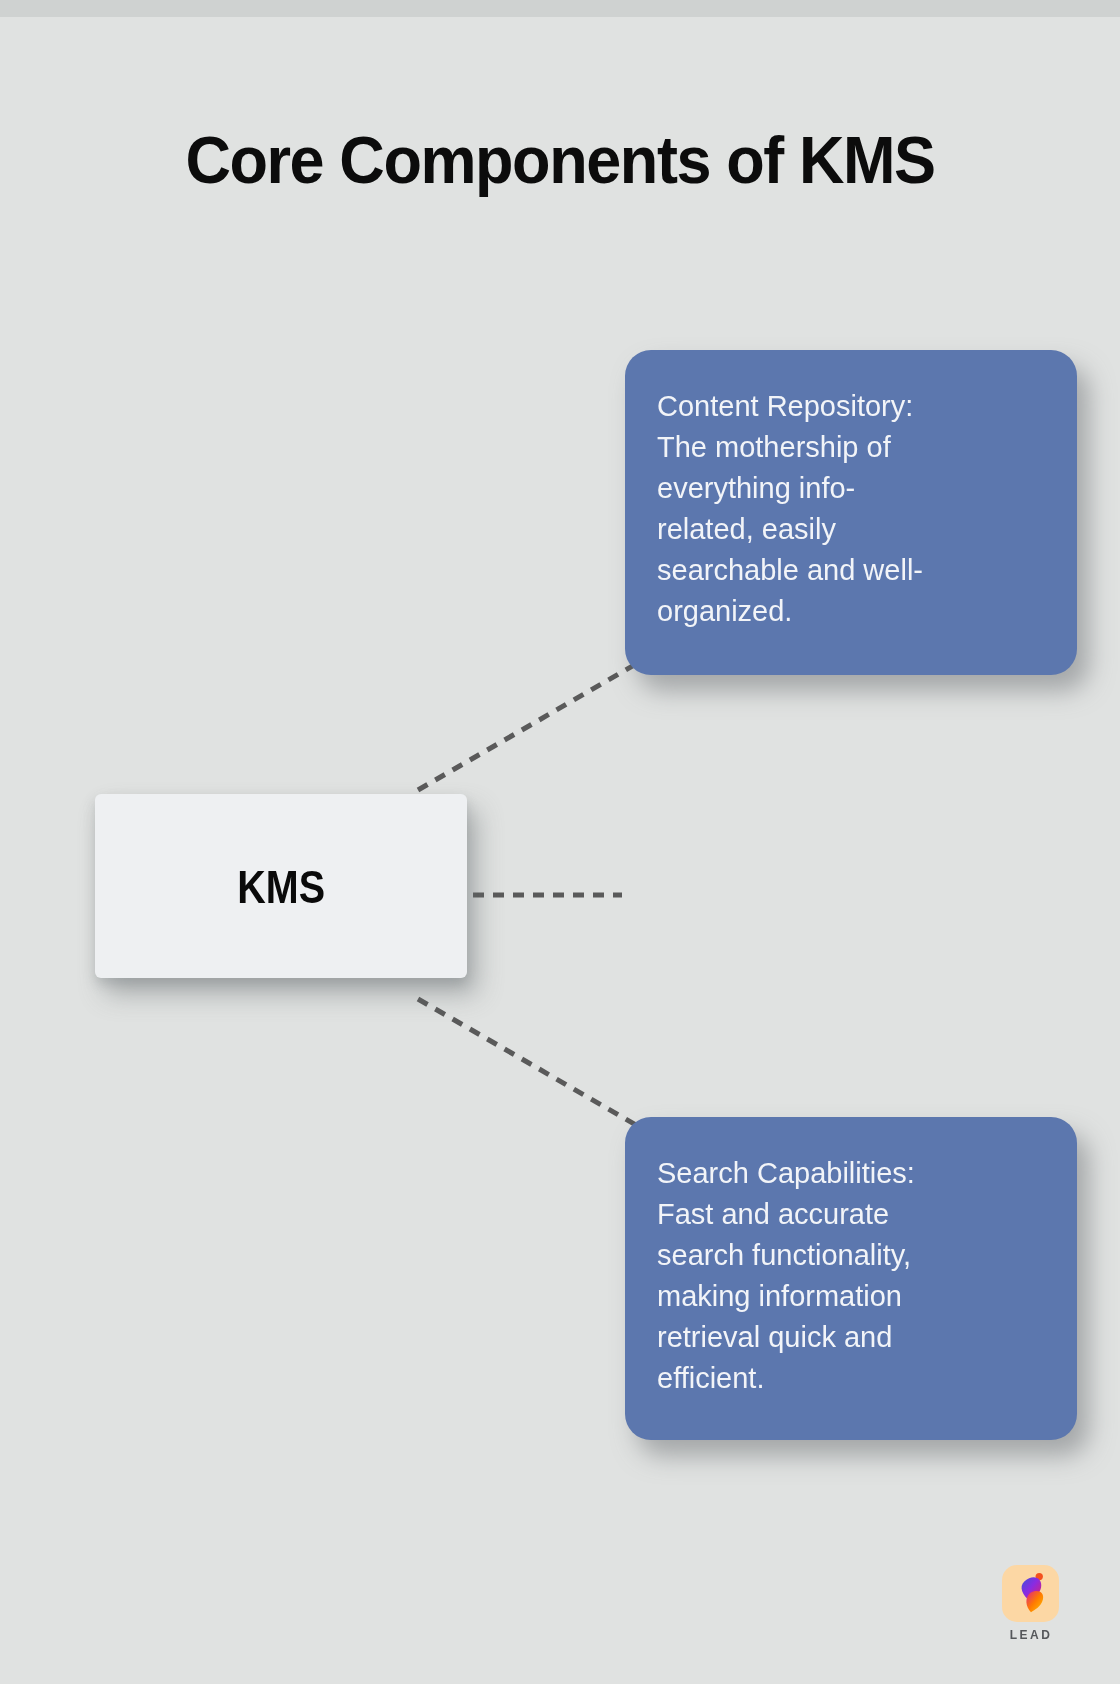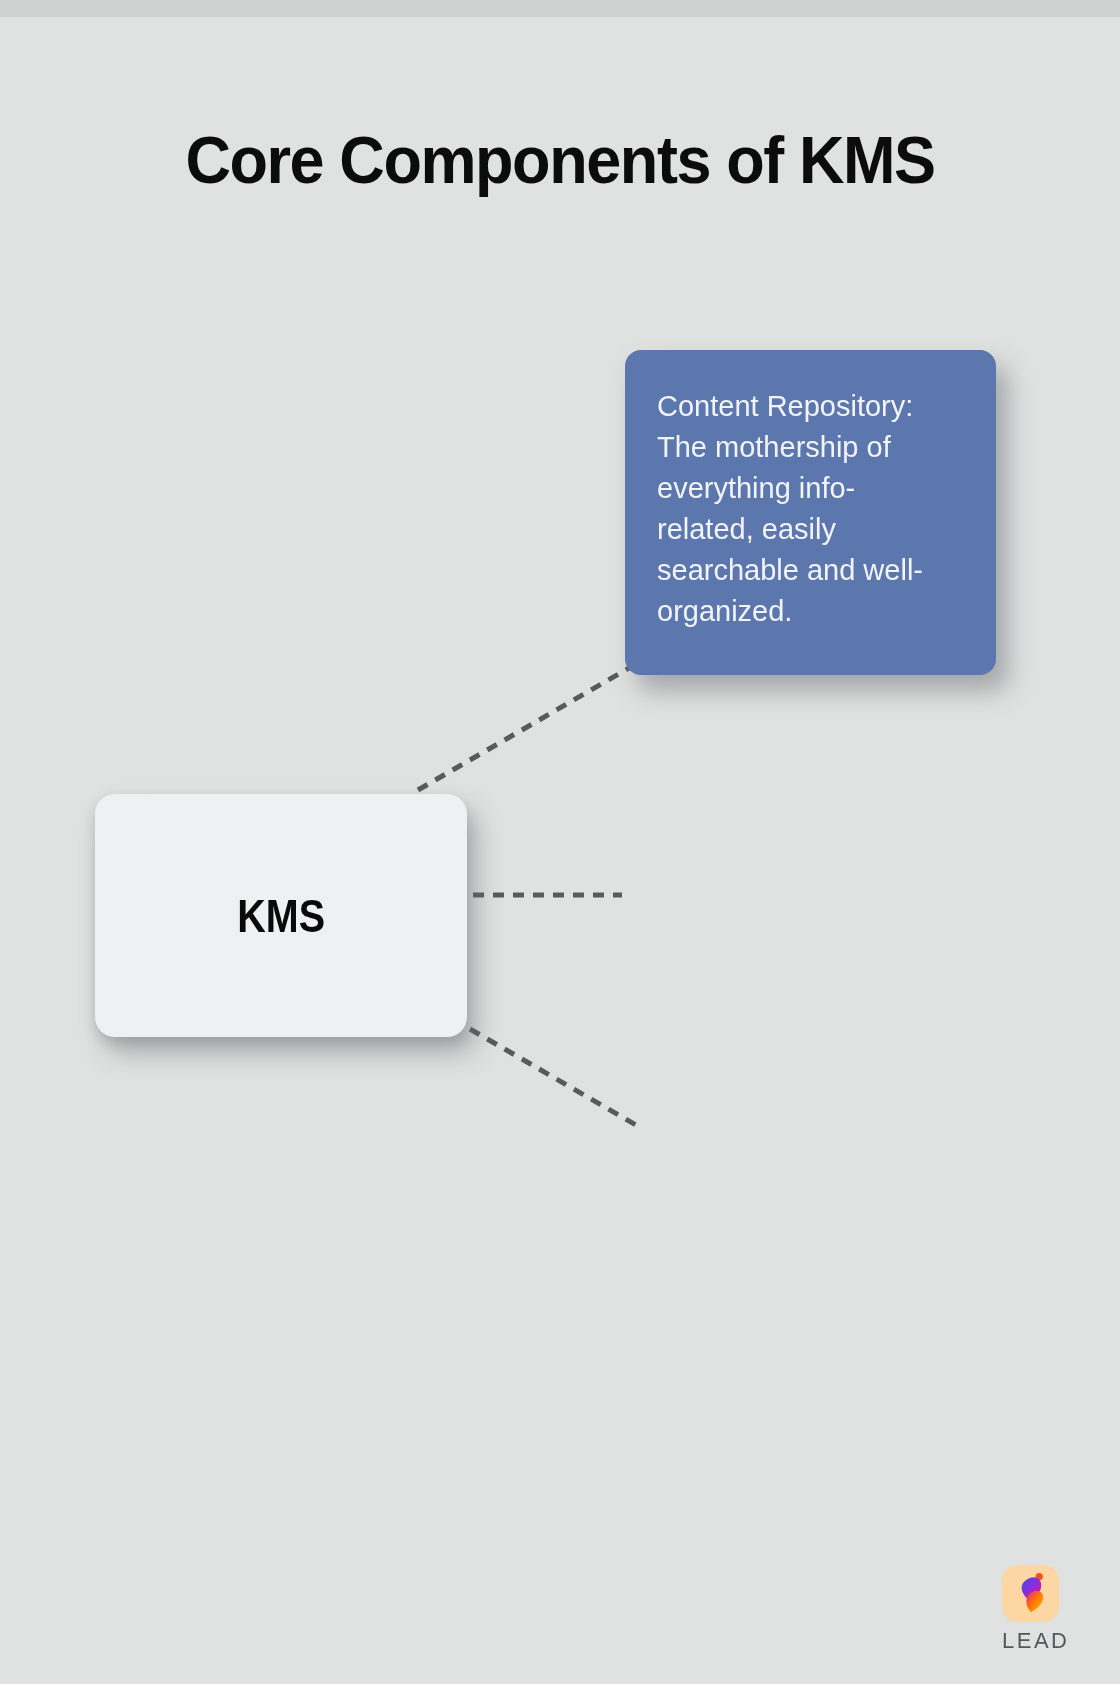--- a/index.html
+++ b/index.html
@@ -40,43 +40,43 @@
     stroke: #5a5a5a;
     stroke-width: 5;
     stroke-dasharray: 11 9;
   }
 
   .kms-box {
     position: absolute;
     left: 95px;
     top: 777px;
     width: 372px;
-    height: 243px;
+    height: 184px;
     background: #eef0f2;
-    border-radius: 20px;
+    border-radius: 6px;
     box-shadow: 10px 16px 26px rgba(105, 110, 114, 0.45),
                 0 6px 12px rgba(105, 110, 114, 0.25);
     display: flex;
     align-items: center;
     justify-content: center;
   }
   .kms-label {
     font-size: 47px;
     font-weight: 800;
     color: #0a0a0a;
     transform: scaleX(0.84);
     transform-origin: 50% 50%;
   }
 
   .card {
     position: absolute;
     left: 625px;
-    width: 371px;
+    width: 452px;
     background: #5c77ae;
-    border-radius: 16px;
+    border-radius: 26px;
     padding: 36px 30px 0 32px;
     box-shadow: 12px 16px 24px rgba(105, 110, 114, 0.5);
   }
   .card-1 { top: 333px;  height: 325px; }
   .card-2 { top: 717px;  height: 326px; }
   .card-3 { top: 1100px; height: 323px; }
 
   .card-text {
     font-size: 29px;
     line-height: 41px;
@@ -95,22 +95,22 @@
     width: 57px;
     height: 57px;
     background: #fcd7a4;
     border-radius: 15px;
     display: flex;
     align-items: center;
     justify-content: center;
   }
   .logo-word {
     margin-top: 6px;
-    font-size: 22px;
-    font-weight: 400;
+    font-size: 12px;
+    font-weight: 700;
     letter-spacing: 2.5px;
     color: #55575a;
   }
 </style>
 </head>
 <body>
 
 <div class="canvas">
 
   <h1 class="title">Core Components of KMS</h1>
@@ -128,20 +128,28 @@
   <div class="card card-1">
     <p class="card-text">Content Repository:
 The mothership of
 everything info-
 related, easily
 searchable and well-
 organized.</p>
   </div>
 
 
+  <div class="card card-3">
+    <p class="card-text">Search Capabilities:
+Fast and accurate
+search functionality,
+making information
+retrieval quick and
+efficient.</p>
+  </div>
 
   <div class="logo">
     <div class="logo-badge">
       <svg width="44" height="46" viewBox="0 0 48 50" xmlns="http://www.w3.org/2000/svg">
         <defs>
           <linearGradient id="lg1" x1="0" y1="0" x2="1" y2="1">
             <stop offset="0" stop-color="#3f51d8"></stop>
             <stop offset="0.45" stop-color="#8a2be2"></stop>
             <stop offset="1" stop-color="#e91e63"></stop>
           </linearGradient>

